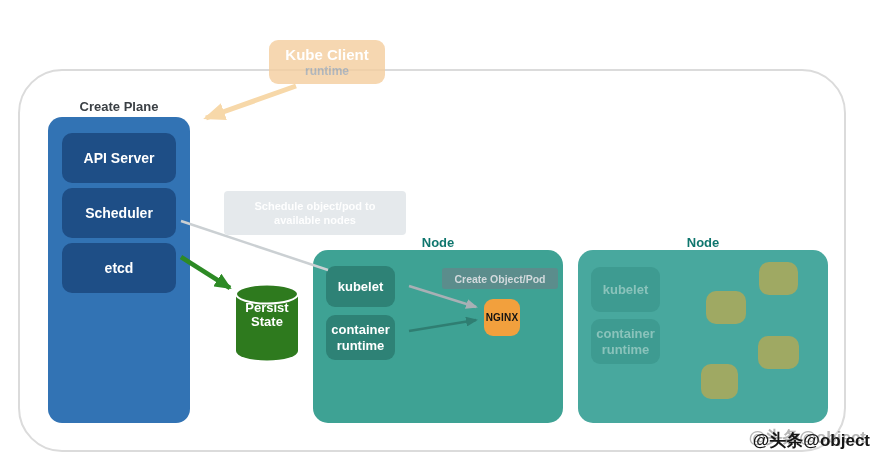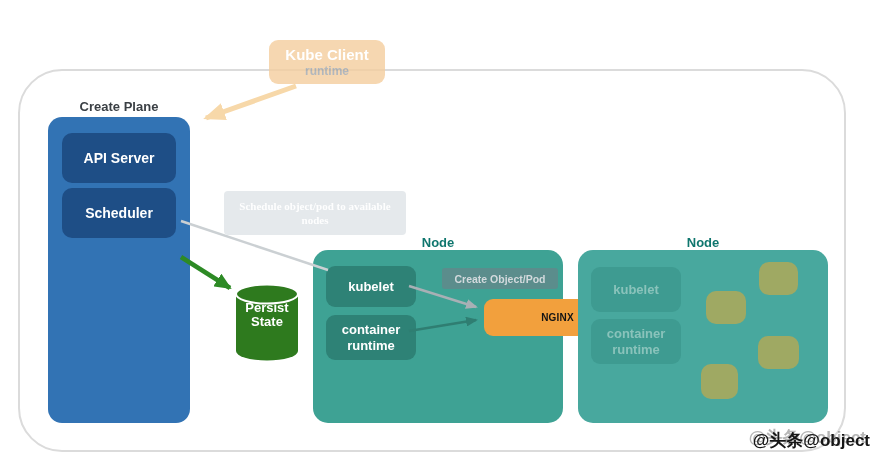--- a/index.html
+++ b/index.html
@@ -20,42 +20,42 @@
             color:#3A3F44;z-index:1;}
   .cp-box{left:48px;top:117px;width:142px;height:306px;background:#3273B4;border-radius:14px;z-index:1;}
   .cp-item{left:62px;width:114px;height:50px;background:#1E4E86;border-radius:10px;z-index:1;
            display:flex;align-items:center;justify-content:center;color:#fff;
            font-size:14px;font-weight:bold;}
   .cp-item.i0{top:133px;} .cp-item.i1{top:188px;} .cp-item.i2{top:243px;}
   
   .schedule-note{left:224px;top:191px;width:182px;height:44px;background:rgba(227,231,234,.92);
                  border-radius:4px;z-index:3;display:flex;align-items:center;justify-content:center;
                  text-align:center;font-size:11px;font-weight:bold;color:rgba(255,255,255,.95);
-                 line-height:14px;padding:0 6px;box-sizing:border-box;font-family:Liberation Serif, serif;}
+                 line-height:14px;padding:0 6px;box-sizing:border-box;}
   
   .persist-label{left:236px;top:301px;width:62px;text-align:center;font-size:13px;font-weight:bold;
                  color:#fff;line-height:14px;z-index:3;}
   
   .node-label{top:235px;width:250px;text-align:center;font-size:13px;font-weight:bold;color:#0f766e;z-index:1;}
   .node1-label{left:313px;} .node2-label{left:578px;}
   .node-box{top:250px;width:250px;height:173px;border-radius:15px;z-index:1;}
   .node1{left:313px;background:#3EA294;} .node2{left:578px;background:#48A89E;}
-  .n-item{width:90px;background:#2E8276;border-radius:9px;z-index:1;display:flex;align-items:center;
+  .n-item{width:69px;background:#2E8276;border-radius:9px;z-index:1;display:flex;align-items:center;
           justify-content:center;text-align:center;color:#fff;font-size:13px;font-weight:bold;line-height:16px;}
   .n1-kubelet{left:326px;top:266px;height:41px;}
   .n1-runtime{left:326px;top:315px;height:45px;}
   .n2-item{background:#3E9B91;color:#8AC3BB;}
   .n2-kubelet{left:591px;top:267px;height:45px;}
   .n2-runtime{left:591px;top:319px;height:45px;}
   .create-note{left:442px;top:268px;width:116px;height:21px;background:rgba(112,127,135,.6);
                border-radius:3px;z-index:3;display:flex;align-items:center;justify-content:center;
                font-size:10.5px;font-weight:bold;color:#D3DADD;}
-  .nginx{left:484px;top:299px;width:59px;height:37px;background:#F2A03D;border-radius:9px;z-index:1;
+  .nginx{left:484px;top:299px;width:36px;height:37px;background:#F2A03D;border-radius:9px;z-index:1;
          display:flex;align-items:center;justify-content:center;font-size:10px;font-weight:bold;
-         color:#141414;letter-spacing:.2px;padding-left:44px;}
+         color:#141414;letter-spacing:.2px;}
   .pod{background:#9FA963;border-radius:10px;z-index:1;}
   .pod.p1{left:706px;top:291px;width:40px;height:33px;}
   .pod.p2{left:759px;top:262px;width:39px;height:33px;}
   .pod.p3{left:758px;top:336px;width:41px;height:33px;}
   .pod.p4{left:701px;top:364px;width:37px;height:35px;}
   
   .overlay{left:0;top:0;width:880px;height:465px;z-index:2;pointer-events:none;}
   
   .watermark{left:690px;top:429px;width:180px;text-align:right;font-size:17px;font-weight:bold;
              color:#161616;z-index:5;text-shadow:-4px -3px 0 rgba(110,110,110,.5);white-space:nowrap;}
@@ -69,20 +69,21 @@
 
   <div class="abs kube-client">
     <div class="t">Kube Client</div>
     <div class="s">runtime</div>
   </div>
 
   <div class="abs cp-label">Create Plane</div>
   <div class="abs cp-box"></div>
   <div class="abs cp-item i0">API Server</div>
   <div class="abs cp-item i1">Scheduler</div>
+  <div class="abs cp-item i2">etcd</div>
 
   <div class="abs node-label node1-label">Node</div>
   <div class="abs node-box node1"></div>
   <div class="abs n-item n1-kubelet">kubelet</div>
   <div class="abs n-item n1-runtime">container runtime</div>
   <div class="abs nginx">NGINX</div>
 
   <div class="abs node-label node2-label">Node</div>
   <div class="abs node-box node2"></div>
   <div class="abs n-item n2-item n2-kubelet">kubelet</div>

